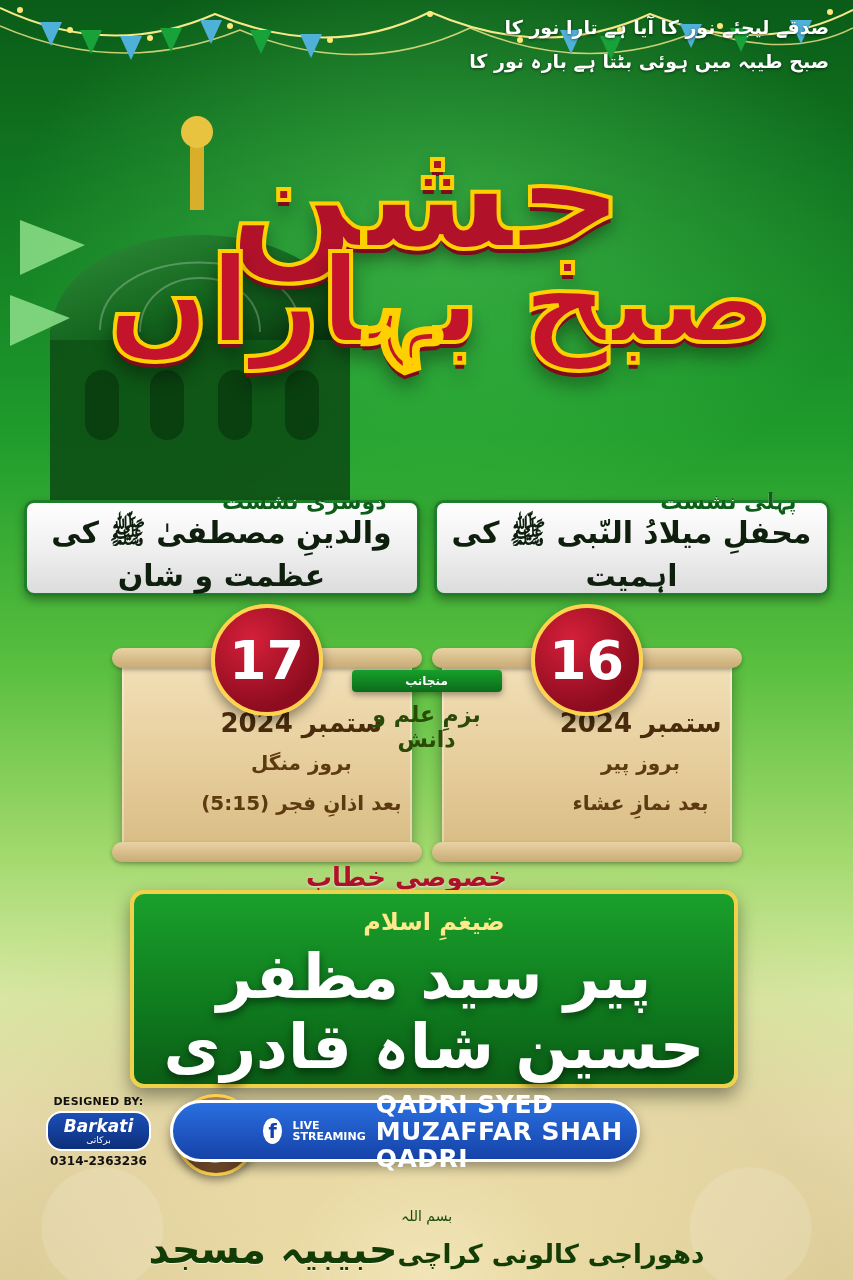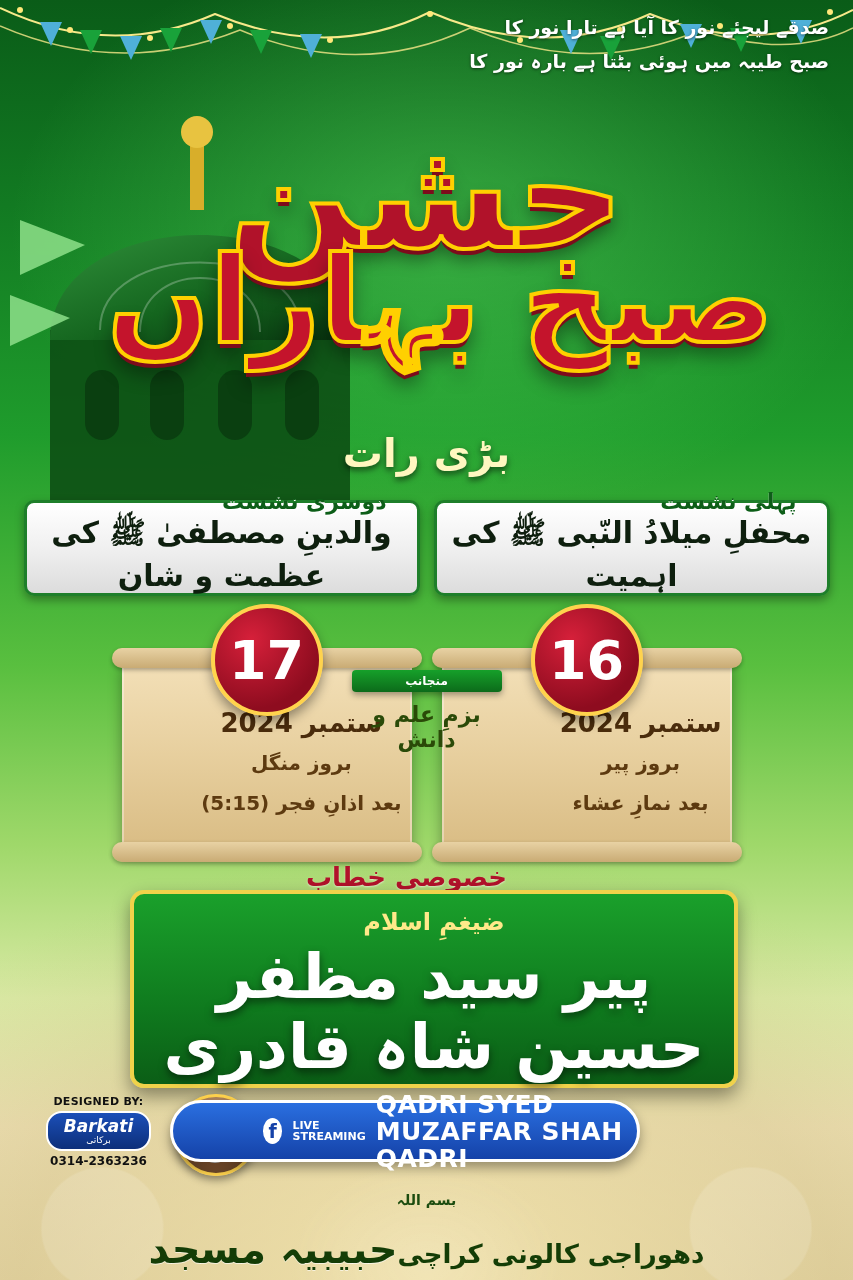--- a/index.html
+++ b/index.html
@@ -187,21 +187,21 @@
     border:2px solid #fff;border-radius:16px;padding:4px 2px;color:#fff;
   }
   .designer .dname{font-size:17px;font-style:italic;font-weight:bold;line-height:18px;}
   .designer .durdu{font-size:9px;line-height:10px;}
   .designer .dphone{margin-top:3px;font-size:12px;font-weight:bold;color:#111;}
   
   .footer{
     position:absolute;bottom:8px;left:0;width:853px;text-align:center;direction:rtl;
   }
   .footer .crest{
-    font-size:14px;color:#1c4c0f;font-weight:bold;margin-bottom:18px;
+    font-size:14px;color:#1c4c0f;font-weight:normal;margin-bottom:2px;
   }
   .footer .mosque{
     font-size:40px;font-weight:bold;color:#143d06;
     text-shadow:0 1px 0 rgba(255,255,255,.6);
   }
   .footer .addr{font-size:26px;font-weight:bold;color:#143d06;}
   .footer-line{display:flex;flex-direction:row-reverse;justify-content:center;align-items:baseline;}
 </style>
 </head>
 <body>
@@ -274,21 +274,20 @@
   <div class="couplet">
     <div>صدقے لیجئے نور کا آیا ہے تارا نور کا</div>
     <div>صبح طیبہ میں ہوئی بٹتا ہے بارہ نور کا</div>
   </div>
 
   <div class="title-main">
     <div class="t1">جشن</div>
     <div class="t2">صبح بہاراں</div>
   </div>
 
-  <div class="subtitle-night">بڑی رات</div>
 
   <div class="sessions">
     <div class="session">
       <span class="s-label">پہلی نشست</span>
       <span class="s-text">محفلِ میلادُ النّبی ﷺ کی اہمیت</span>
     </div>
     <div class="session">
       <span class="s-label">دوسری نشست</span>
       <span class="s-text">والدینِ مصطفیٰ ﷺ کی عظمت و شان</span>
     </div>

